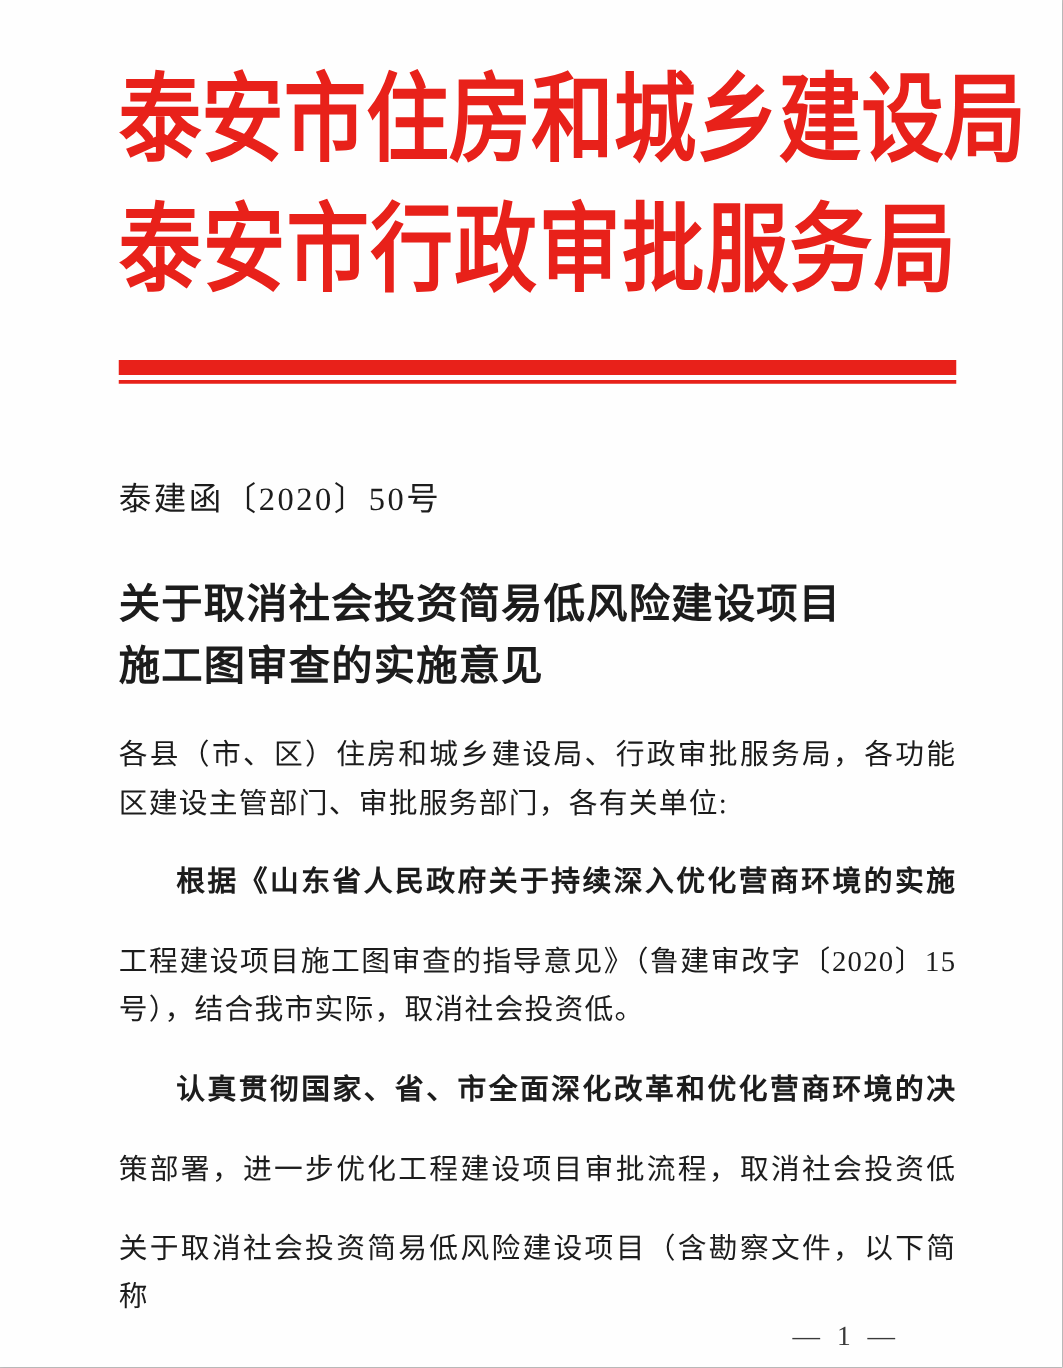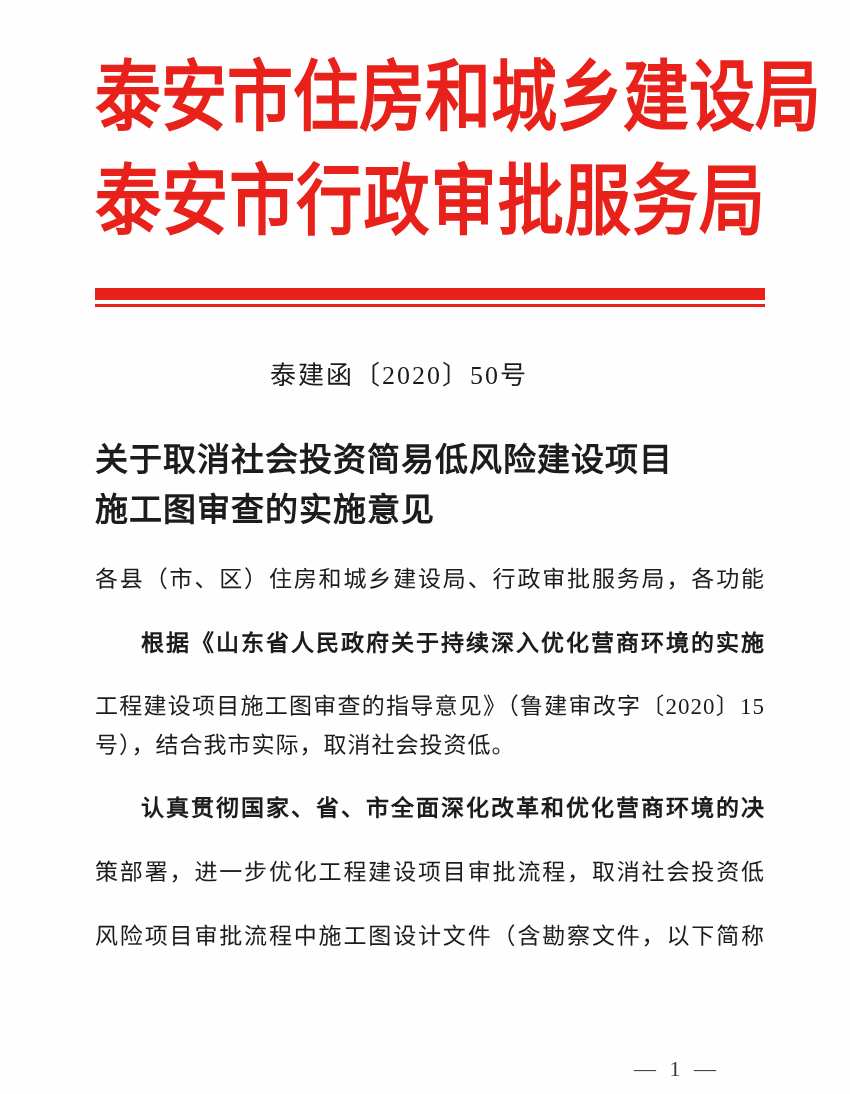--- a/index.html
+++ b/index.html
@@ -30,24 +30,24 @@
     white-space: nowrap;
   }
   .org-line span { display: inline-block; transform: scaleY(1.18); transform-origin: center; }
 
   .rule { margin-top: 34px; }
   .rule-thick { height: 12px; background: var(--red); }
   .rule-thin  { height: 3px;  background: var(--red); margin-top: 4px; }
 
   
   .doc-number {
-    margin-top: 52px;
+    margin-top: 76px;
     font-size: 26px;
     line-height: 34px;
-    text-align: center;
+    text-align: left;
     padding-right: 62px;
     letter-spacing: 2px;
   }
 
   
   .title {
     margin-top: 42px;
     margin-right: 40px;
     font-size: 33px;
     font-weight: 700;
@@ -117,26 +117,27 @@
 
     <div class="doc-number">泰建函〔2020〕50号</div>
 
     <h1 class="title">
       <span>关于取消社会投资简易低风险建设项目</span><br>
       <span>施工图审查的实施意见</span>
     </h1>
 
     <main class="body">
         <div class="line fill">各县（市、区）住房和城乡建设局、行政审批服务局，各功能</div>
+        <div class="line">区建设主管部门、审批服务部门，各有关单位:</div>
         <div class="line indent fill">根据《山东省人民政府关于持续深入优化营商环境的实施</div>
         <div class="line fill">工程建设项目施工图审查的指导意见》（鲁建审改字〔2020〕15</div>
         <div class="line">号），结合我市实际，取消社会投资低。</div>
         <div class="line indent fill">认真贯彻国家、省、市全面深化改革和优化营商环境的决</div>
         <div class="line fill">策部署，进一步优化工程建设项目审批流程，取消社会投资低</div>
-        <div class="line fill">风险项目审批流程中施工图设计文件（含勘察文件，以下简称</div>
+        <div class="line fill">关于取消社会投资简易低风险建设项目（含勘察文件，以下简称</div>
       </main>
 
   </div>
 
   <footer class="page-footer">
     <span>— 1 —</span>
   </footer>
 </div>
 
 </body></html>

